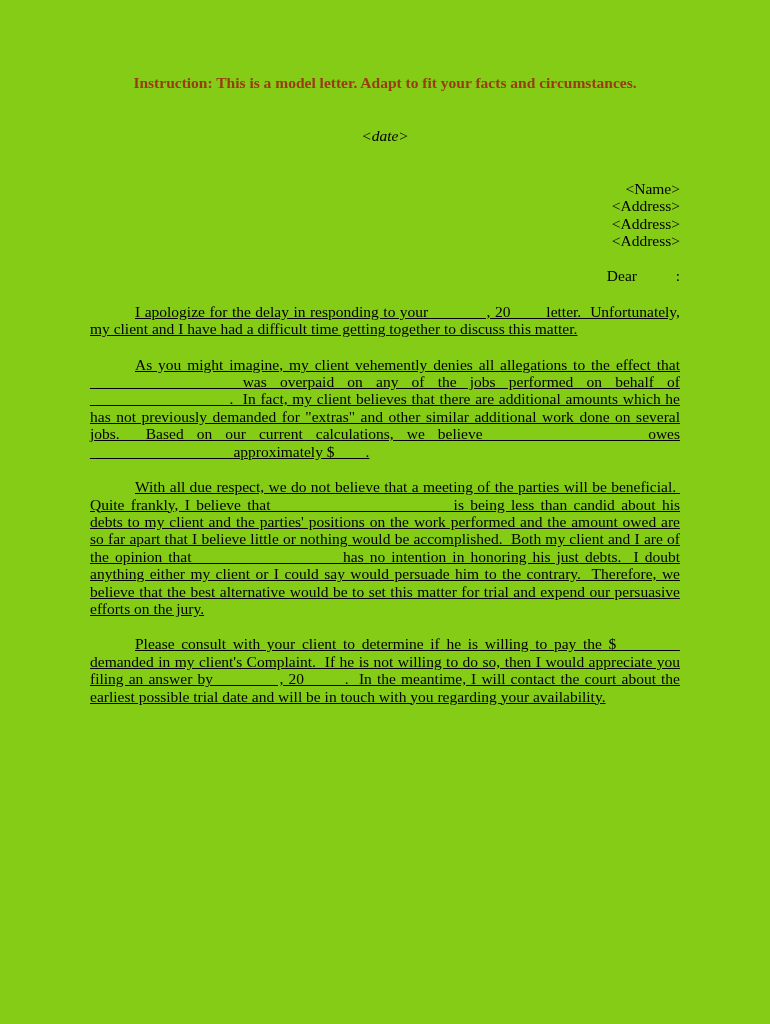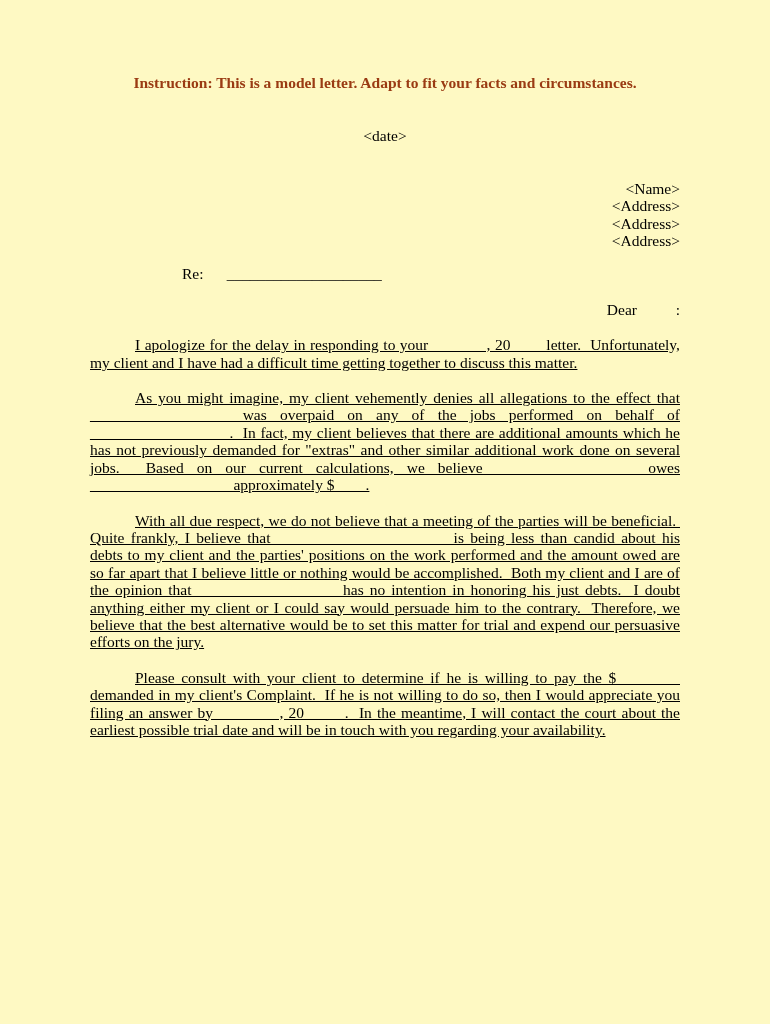--- a/index.html
+++ b/index.html
@@ -5,38 +5,39 @@
   html, body {
     margin: 0;
     padding: 0;
     background: #ffffff;
   }
   .page {
     position: relative;
     width: 770px;
     height: 1024px;
     margin: 0 auto;
-    background: #fef9c3;
+    background: #84cc16;
     box-sizing: border-box;
     padding: 74px 90px 0 90px;
     font-family: "Liberation Serif", "DejaVu Serif", serif;
     font-size: 15.5px;
     line-height: 17.4px;
     color: #000000;
     overflow: hidden;
   }
   .instruction {
     text-align: center;
     font-weight: bold;
     color: var(--accent, #9a3b13);
     margin: 0;
   }
   .date-line {
     text-align: center;
     margin-top: 36px;
+    font-style: italic;
   }
   .address-block {
     margin-top: 35px;
     text-align: right;
   }
   .address-line {
     white-space: pre;
   }
   .re-line {
     margin-top: 16px;
@@ -64,21 +65,20 @@
 
   <div class="date-line">&lt;date&gt;</div>
 
   <div class="address-block">
     <div class="address-line">&lt;Name&gt;</div>
     <div class="address-line">&lt;Address&gt;</div>
     <div class="address-line">&lt;Address&gt;</div>
     <div class="address-line">&lt;Address&gt;</div>
   </div>
 
-  <div class="re-line">Re:&nbsp;&nbsp;&nbsp;&nbsp;&nbsp;&nbsp;____________________</div>
 
   <div class="salutation">Dear&nbsp;&nbsp;&nbsp;&nbsp;&nbsp;&nbsp;&nbsp;&nbsp;&nbsp;&nbsp;:</div>
 
   <p class="body-para">I apologize for the delay in responding to your &nbsp;&nbsp;&nbsp;&nbsp;&nbsp;&nbsp;&nbsp;&nbsp;&nbsp;&nbsp;&nbsp;&nbsp;, 20&nbsp;&nbsp;&nbsp;&nbsp;&nbsp;&nbsp;&nbsp; letter.&nbsp; Unfortunately, my client and I have had a difficult time getting together to discuss this matter.</p>
 
   <p class="body-para">As you might imagine, my client vehemently denies all allegations to the effect that __________________ was overpaid on any of the jobs performed on behalf of __________________.&nbsp; In fact, my client believes that there are additional amounts which he has not previously demanded for "extras" and other similar additional work done on several jobs.&nbsp; Based on our current calculations, we believe __________________ owes __________________ approximately $&nbsp;&nbsp;&nbsp;&nbsp;&nbsp;&nbsp;&nbsp;&nbsp;.</p>
 
   <p class="body-para">With all due respect, we do not believe that a meeting of the parties will be beneficial.&nbsp; Quite frankly, I believe that ______________________ is being less than candid about his debts to my client and the parties' positions on the work performed and the amount owed are so far apart that I believe little or nothing would be accomplished.&nbsp; Both my client and I are of the opinion that __________________ has no intention in honoring his just debts.&nbsp; I doubt anything either my client or I could say would persuade him to the contrary.&nbsp; Therefore, we believe that the best alternative would be to set this matter for trial and expend our persuasive efforts on the jury.</p>
 
   <p class="body-para">Please consult with your client to determine if he is willing to pay the $&nbsp;&nbsp;&nbsp;&nbsp;&nbsp;&nbsp;&nbsp;&nbsp;&nbsp;&nbsp; demanded in my client's Complaint.&nbsp; If he is not willing to do so, then I would appreciate you filing an answer by &nbsp;&nbsp;&nbsp;&nbsp;&nbsp;&nbsp;&nbsp;&nbsp;&nbsp;&nbsp;&nbsp;&nbsp;, 20&nbsp;&nbsp;&nbsp;&nbsp;&nbsp;&nbsp;&nbsp;&nbsp;.&nbsp; In the meantime, I will contact the court about the earliest possible trial date and will be in touch with you regarding your availability.</p>

